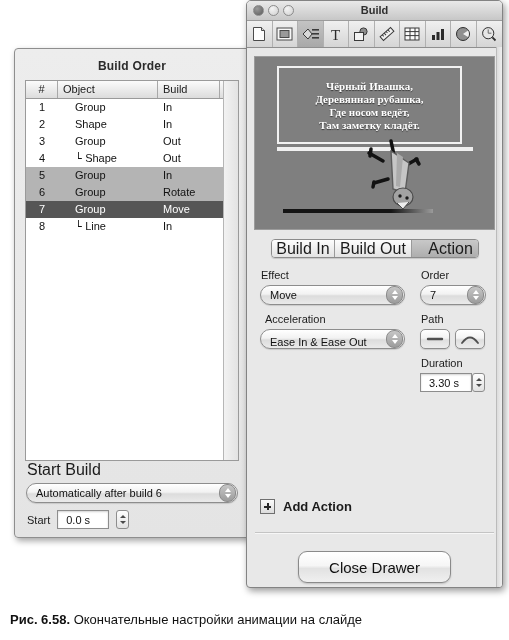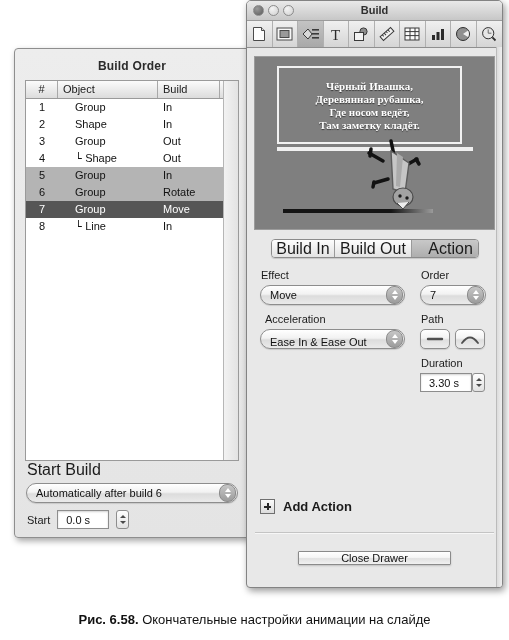--- a/index.html
+++ b/index.html
@@ -393,49 +393,50 @@
     top: 531px;
     height: 1px;
     background: #c4c4c4;
     border-bottom: 1px solid #f7f7f7;
   }
   #close-drawer-btn {
     position: absolute;
     left: 51px;
     top: 550px;
     width: 153px;
-    height: 14px;
+    height: 32px;
     border: 1px solid #8a8a8a;
-    border-radius: 1px;
+    border-radius: 9px;
     background: linear-gradient(#ffffff 0%, #f6f6f6 45%, #e2e2e2 55%, #f0f0f0 100%);
     box-sizing: border-box;
-    font-size: 11px;
+    font-size: 15px;
     color: #111;
     display: flex;
     align-items: center;
     justify-content: center;
     box-shadow: 0 1px 2px rgba(0,0,0,0.18);
   }
 
   #right-edge-strip {
     position: absolute;
     right: 0; top: 46px; bottom: 0;
     width: 5px;
     background: linear-gradient(90deg,#dcdcdc,#efefef);
     border-left: 1px solid #bbbbbb;
   }
 
   
   #caption {
     position: absolute;
     left: 0; right: 0;
     top: 612px;
-    text-align: center;
+    text-align: left;
     font-size: 13px;
     color: #111;
+    padding-left: 10px;
   }
   #caption .fig-num { font-weight: bold; }
 </style>
 </head>
 <body>
 
 <div id="build-order-window">
 
   <div id="build-order-title">Build Order</div>
 

